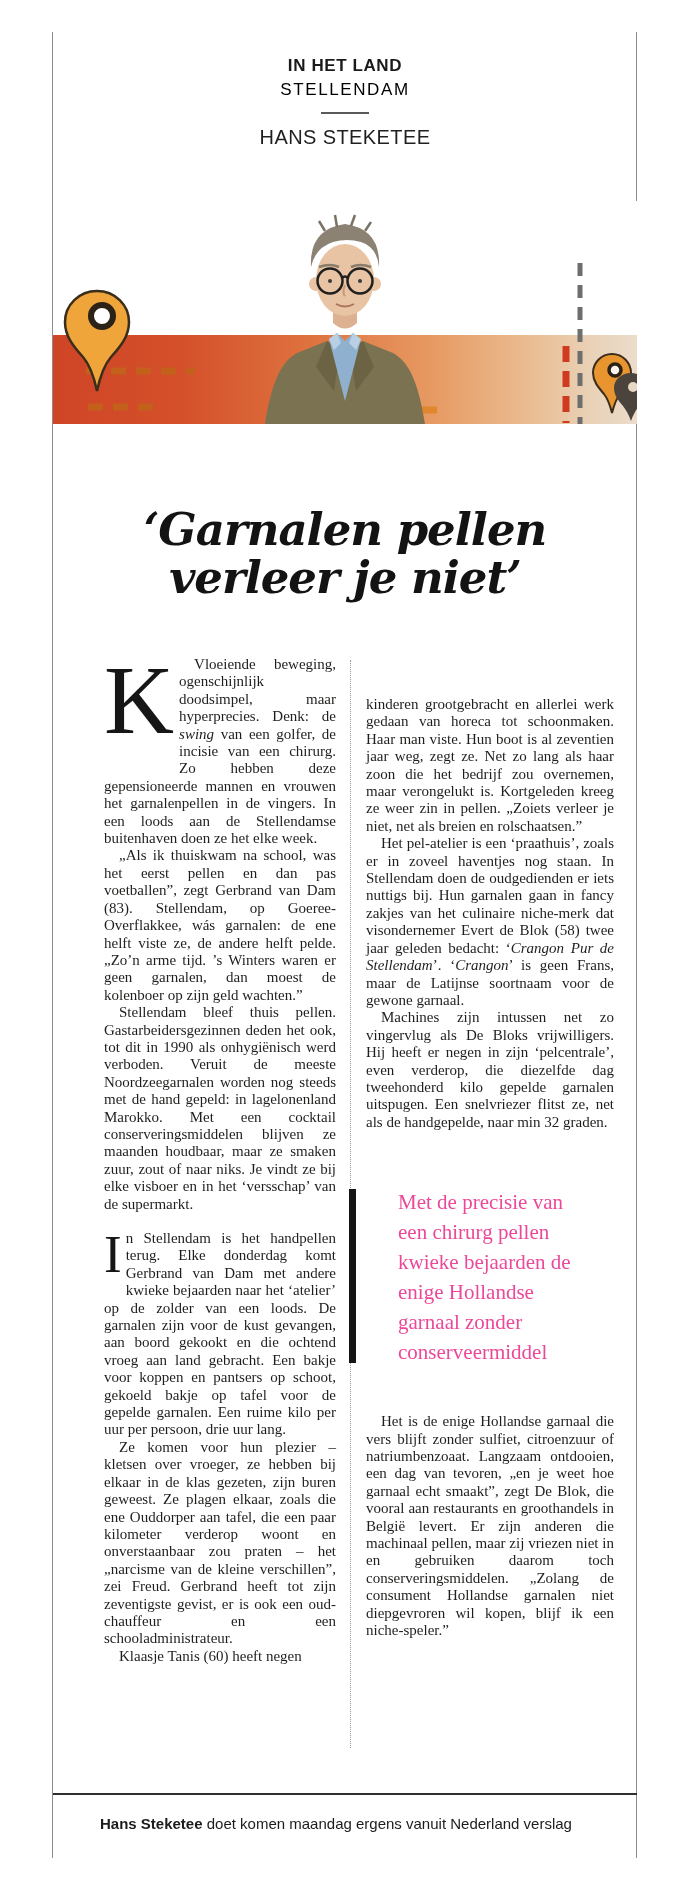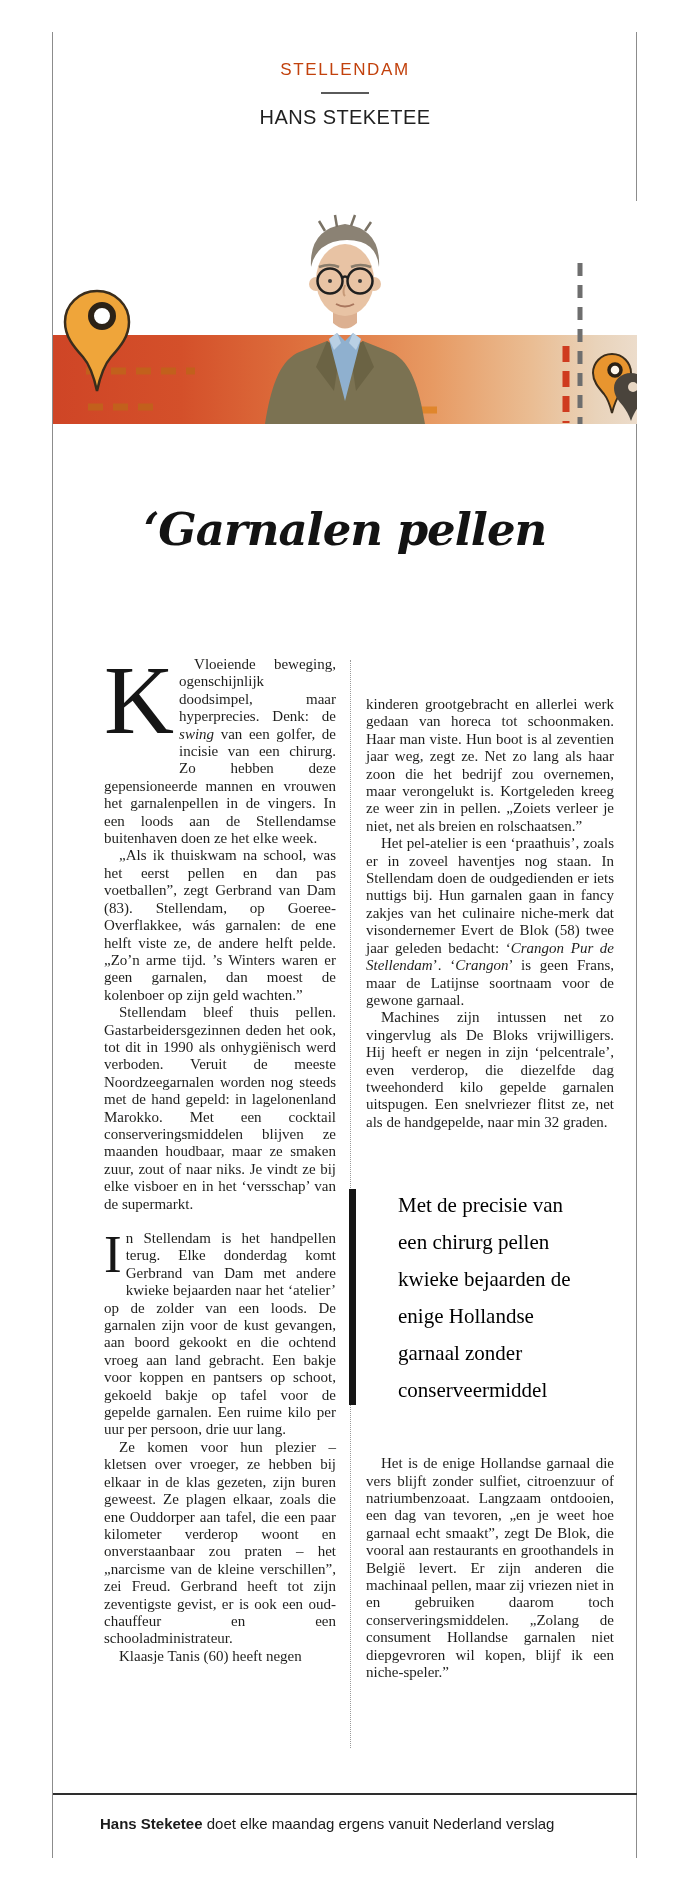--- a/index.html
+++ b/index.html
@@ -8,21 +8,21 @@
 
   
   .edge-rule{position:absolute;top:32px;width:1px;height:1826px;background:#8c8c8c;}
   .edge-rule.left{left:52px;}
   .edge-rule.right{left:636px;}
 
   
   .header{position:absolute;left:53px;top:56px;width:584px;text-align:center;
           font-family:"Liberation Sans", sans-serif;color:#1a1a1a;}
   .kicker{font-size:17px;font-weight:bold;letter-spacing:0.6px;}
-  .location{font-size:17px;letter-spacing:1.6px;margin-top:4px;color:#c2410c;}
+  .location{font-size:17px;letter-spacing:1.6px;margin-top:4px;color:#000000;}
   .header-rule{width:48px;height:2px;background:#5a5a5a;margin:12px auto 0 auto;}
   .author{font-size:20px;letter-spacing:0.4px;margin-top:12px;color:#1f1f1f;}
 
   
   .photo-strip{position:absolute;left:53px;top:201px;width:584px;height:223px;overflow:hidden;}
 
   
   .headline{position:absolute;left:53px;top:476px;width:584px;text-align:center;
             font-family:"DejaVu Serif", serif;font-style:italic;font-weight:bold;
             font-size:45px;line-height:48px;color:#131313;letter-spacing:-1px;}
@@ -40,35 +40,36 @@
   .body-p.section-start{margin-top:17px;}
   .it{font-style:italic;}
   .dropcap{float:left;font-family:"Liberation Serif", serif;font-weight:400;
            font-size:97px;line-height:80px;height:102px;margin:5px 8px 0 0;
            letter-spacing:-3px;color:#161616;}
   .dropcap.small{font-size:53px;line-height:43px;height:52px;margin:3px 7px 0 0;}
 
   
   .pullquote{position:relative;margin:56px 0 46px 32px;width:192px;}
   .pq-bar{position:absolute;left:-49px;top:2px;bottom:4px;width:7px;background:#151515;}
-  .pq-text{font-size:21px;line-height:37px;color:#000000;text-align:left;text-indent:0;}
+  .pq-text{font-size:21px;line-height:30px;color:#ec4899;text-align:left;text-indent:0;}
 
   
   .footer-rule{position:absolute;left:53px;top:1793px;width:584px;height:2px;background:#2e2e2e;}
   .footer{position:absolute;left:100px;top:1815px;width:520px;
           font-family:"Liberation Sans", sans-serif;font-size:15px;color:#1c1c1c;}
   .footer .f-author{font-weight:bold;}
 </style>
 </head>
 <body>
 
 <div class="edge-rule left"></div>
 <div class="edge-rule right"></div>
 
 <header class="header">
+  <div class="kicker">IN HET LAND</div>
   <div class="location">STELLENDAM</div>
   <div class="header-rule"></div>
   <div class="author">HANS STEKETEE</div>
 </header>
 
 <div class="photo-strip">
   <svg width="584" height="223" viewBox="0 0 584 223">
     <defs>
       <linearGradient id="band" x1="0" y1="0" x2="1" y2="0">
         <stop offset="0" stop-color="#cf4526"></stop>
@@ -123,21 +124,21 @@
       <path d="M 559 153 C 548 153 540 162 540 172 C 540 180 545 186 551 193 C 555 198 557 204 559 212 C 561 204 563 198 567 193 C 573 186 578 180 578 172 C 578 162 570 153 559 153 Z" fill="#e8952f" stroke="#3a2d1c" stroke-width="2"></path>
       <circle cx="562" cy="169" r="6" fill="#fdf6ec" stroke="#2c2216" stroke-width="3.5"></circle>
     </g>
     <g>
       <path d="M 578 172 C 568 172 561 179 561 187 C 561 194 565 199 570 205 C 573 209 576 214 578 220 C 580 214 583 209 586 205 C 591 199 595 194 595 187 C 595 179 588 172 578 172 Z" fill="#4a443c"></path>
       <circle cx="580" cy="186" r="5" fill="#e8d7c4"></circle>
     </g>
   </svg>
 </div>
 
-<h1 class="headline"><span>‘Garnalen pellen</span><br></h1>
+<h1 class="headline"><span>‘Garnalen pellen</span><br><span>verleer je niet’</span></h1>
 
 <div class="columns">
   <div class="col col-left" id="col-left">
       <p class="body-p no-indent"><span class="dropcap">K</span></p>
       <p class="body-p"><span>Vloeiende beweging, ogenschijnlijk doodsimpel, maar hyperprecies. Denk: de </span><span class="it">swing</span><span> van een golfer, de incisie van een chirurg. Zo hebben deze gepensioneerde mannen en vrouwen het garnalenpellen in de vingers. In een loods aan de Stellendamse buitenhaven doen ze het elke week.</span></p>
       <p class="body-p"><span>„Als ik thuiskwam na school, was het eerst pellen en dan pas voetballen”, zegt Gerbrand van Dam (83). Stellendam, op Goeree-Overflakkee, wás garnalen: de ene helft viste ze, de andere helft pelde. „Zo’n arme tijd. ’s Winters waren er geen garnalen, dan moest de kolenboer op zijn geld wachten.”</span></p>
       <p class="body-p"><span>Stellendam bleef thuis pellen. Gastarbeidersgezinnen deden het ook, tot dit in 1990 als onhygiënisch werd verboden. Veruit de meeste Noordzeegarnalen worden nog steeds met de hand gepeld: in lagelonenland Marokko. Met een cocktail conserveringsmiddelen blijven ze maanden houdbaar, maar ze smaken zuur, zout of naar niks. Je vindt ze bij elke visboer en in het ‘versschap’ van de supermarkt.</span></p>
       <p class="body-p no-indent section-start"><span class="dropcap small">I</span><span>n Stellendam is het handpellen terug. Elke donderdag komt Gerbrand van Dam met andere kwieke bejaarden naar het ‘atelier’ op de zolder van een loods. De garnalen zijn voor de kust gevangen, aan boord gekookt en die ochtend vroeg aan land gebracht. Een bakje voor koppen en pantsers op schoot, gekoeld bakje op tafel voor de gepelde garnalen. Een ruime kilo per uur per persoon, drie uur lang.</span></p>
       <p class="body-p"><span>Ze komen voor hun plezier – kletsen over vroeger, ze hebben bij elkaar in de klas gezeten, zijn buren geweest. Ze plagen elkaar, zoals die ene Ouddorper aan tafel, die een paar kilometer verderop woont en onverstaanbaar zou praten – het „narcisme van de kleine verschillen”, zei Freud. Gerbrand heeft tot zijn zeventigste gevist, er is ook een oud-chauffeur en een schooladministrateur.</span></p>
       <p class="body-p"><span>Klaasje Tanis (60) heeft negen</span></p>
@@ -154,14 +155,14 @@
       <div class="pq-text">Met de precisie van een chirurg pellen kwieke bejaarden de enige Hollandse garnaal zonder conserveermiddel</div>
     </aside>
     <div id="col-right-bottom">
         <p class="body-p"><span>Het is de enige Hollandse garnaal die vers blijft zonder sulfiet, citroenzuur of natriumbenzoaat. Langzaam ontdooien, een dag van tevoren, „en je weet hoe garnaal echt smaakt”, zegt De Blok, die vooral aan restaurants en groothandels in België levert. Er zijn anderen die machinaal pellen, maar zij vriezen niet in en gebruiken daarom toch conserveringsmiddelen. „Zolang de consument Hollandse garnalen niet diepgevroren wil kopen, blijf ik een niche-speler.”</span></p>
       </div>
   </div>
 </div>
 
 <div class="footer-rule"></div>
 <footer class="footer">
-  <span class="f-author">Hans Steketee</span><span> doet elke maandag ergens vanuit Nederland verslag</span>
+  <span class="f-author">Hans Steketee</span><span> doet komen maandag ergens vanuit Nederland verslag</span>
 </footer>
 
 </body></html>

